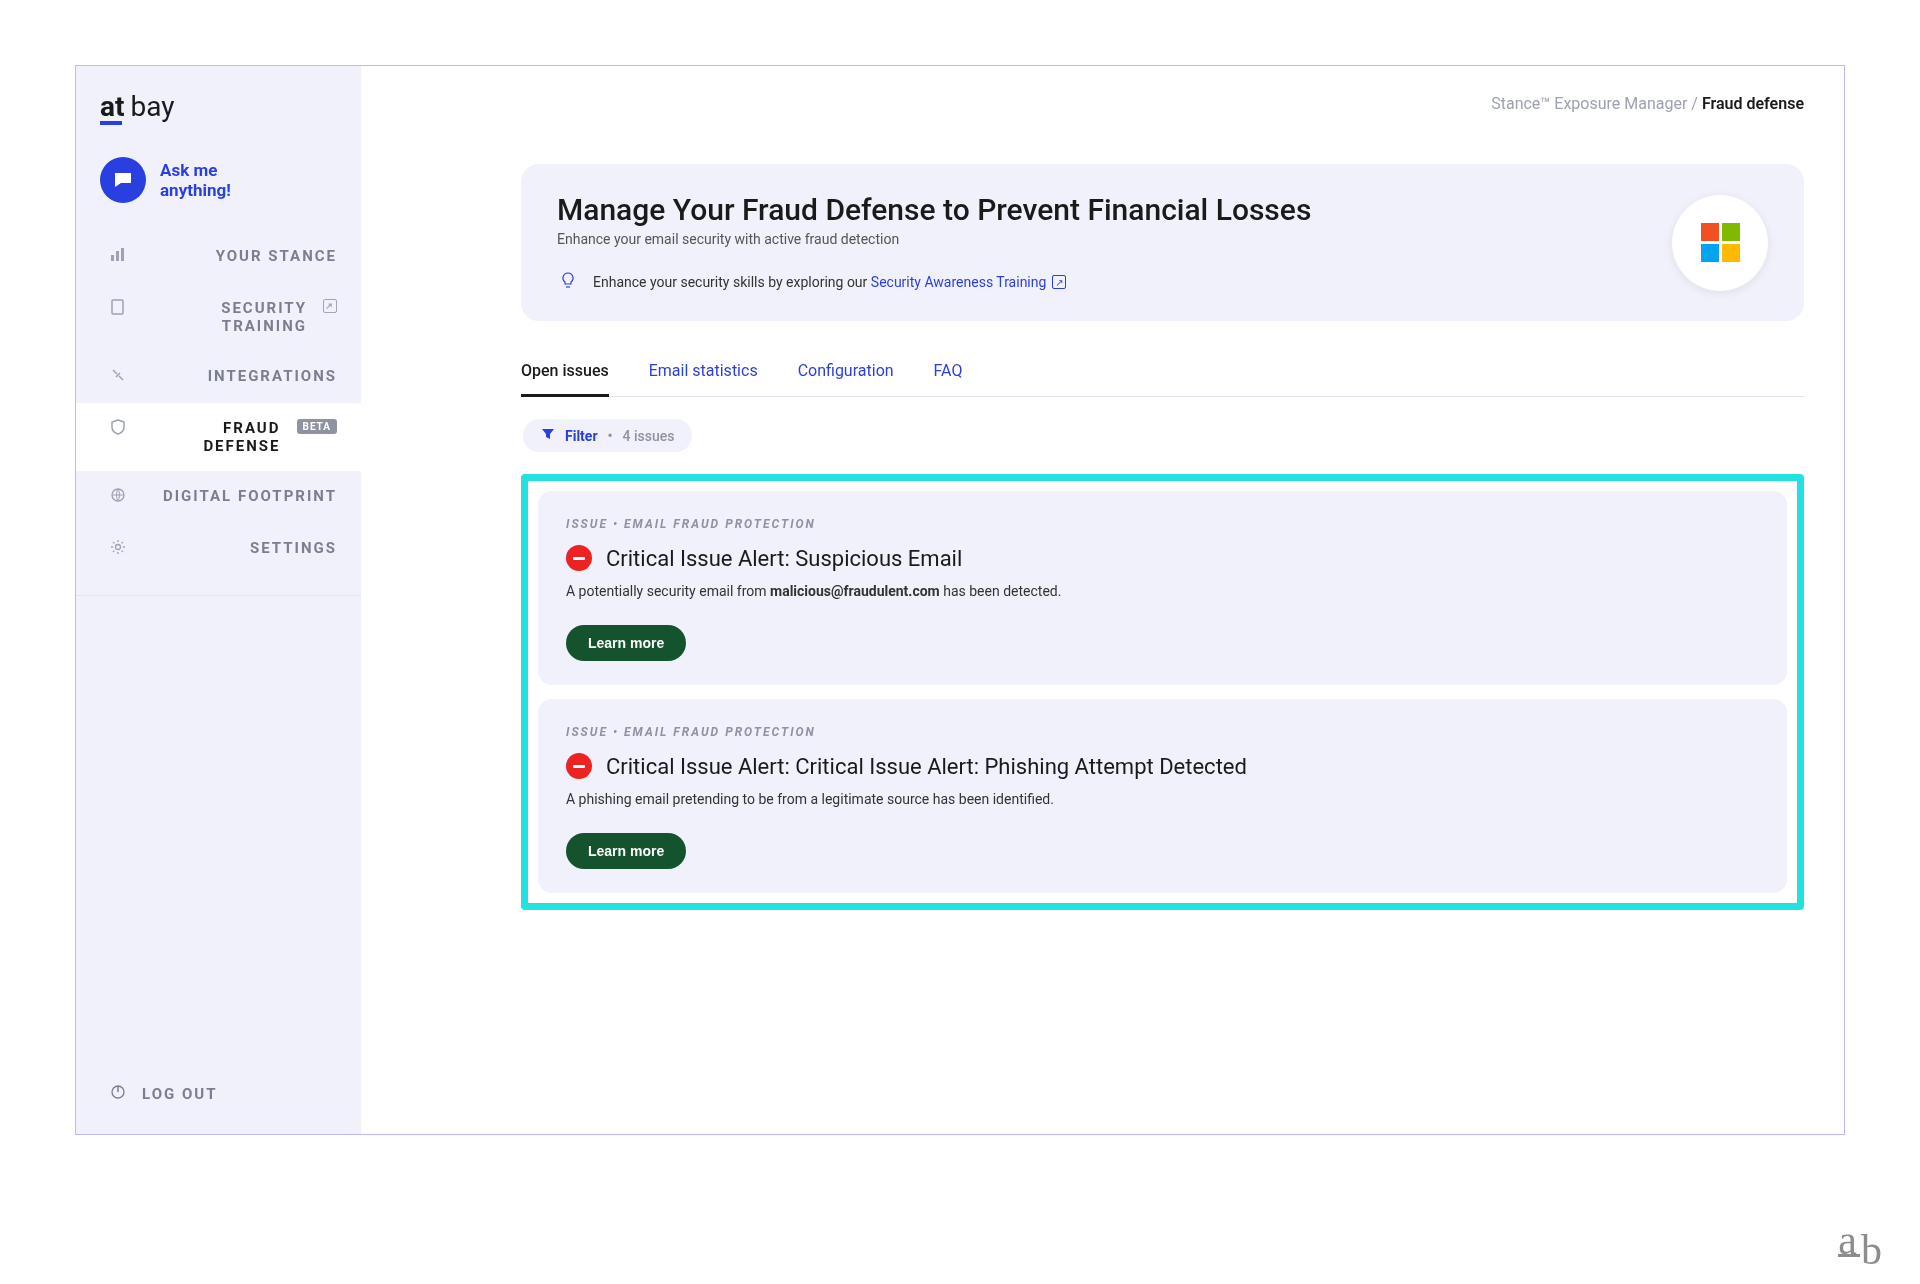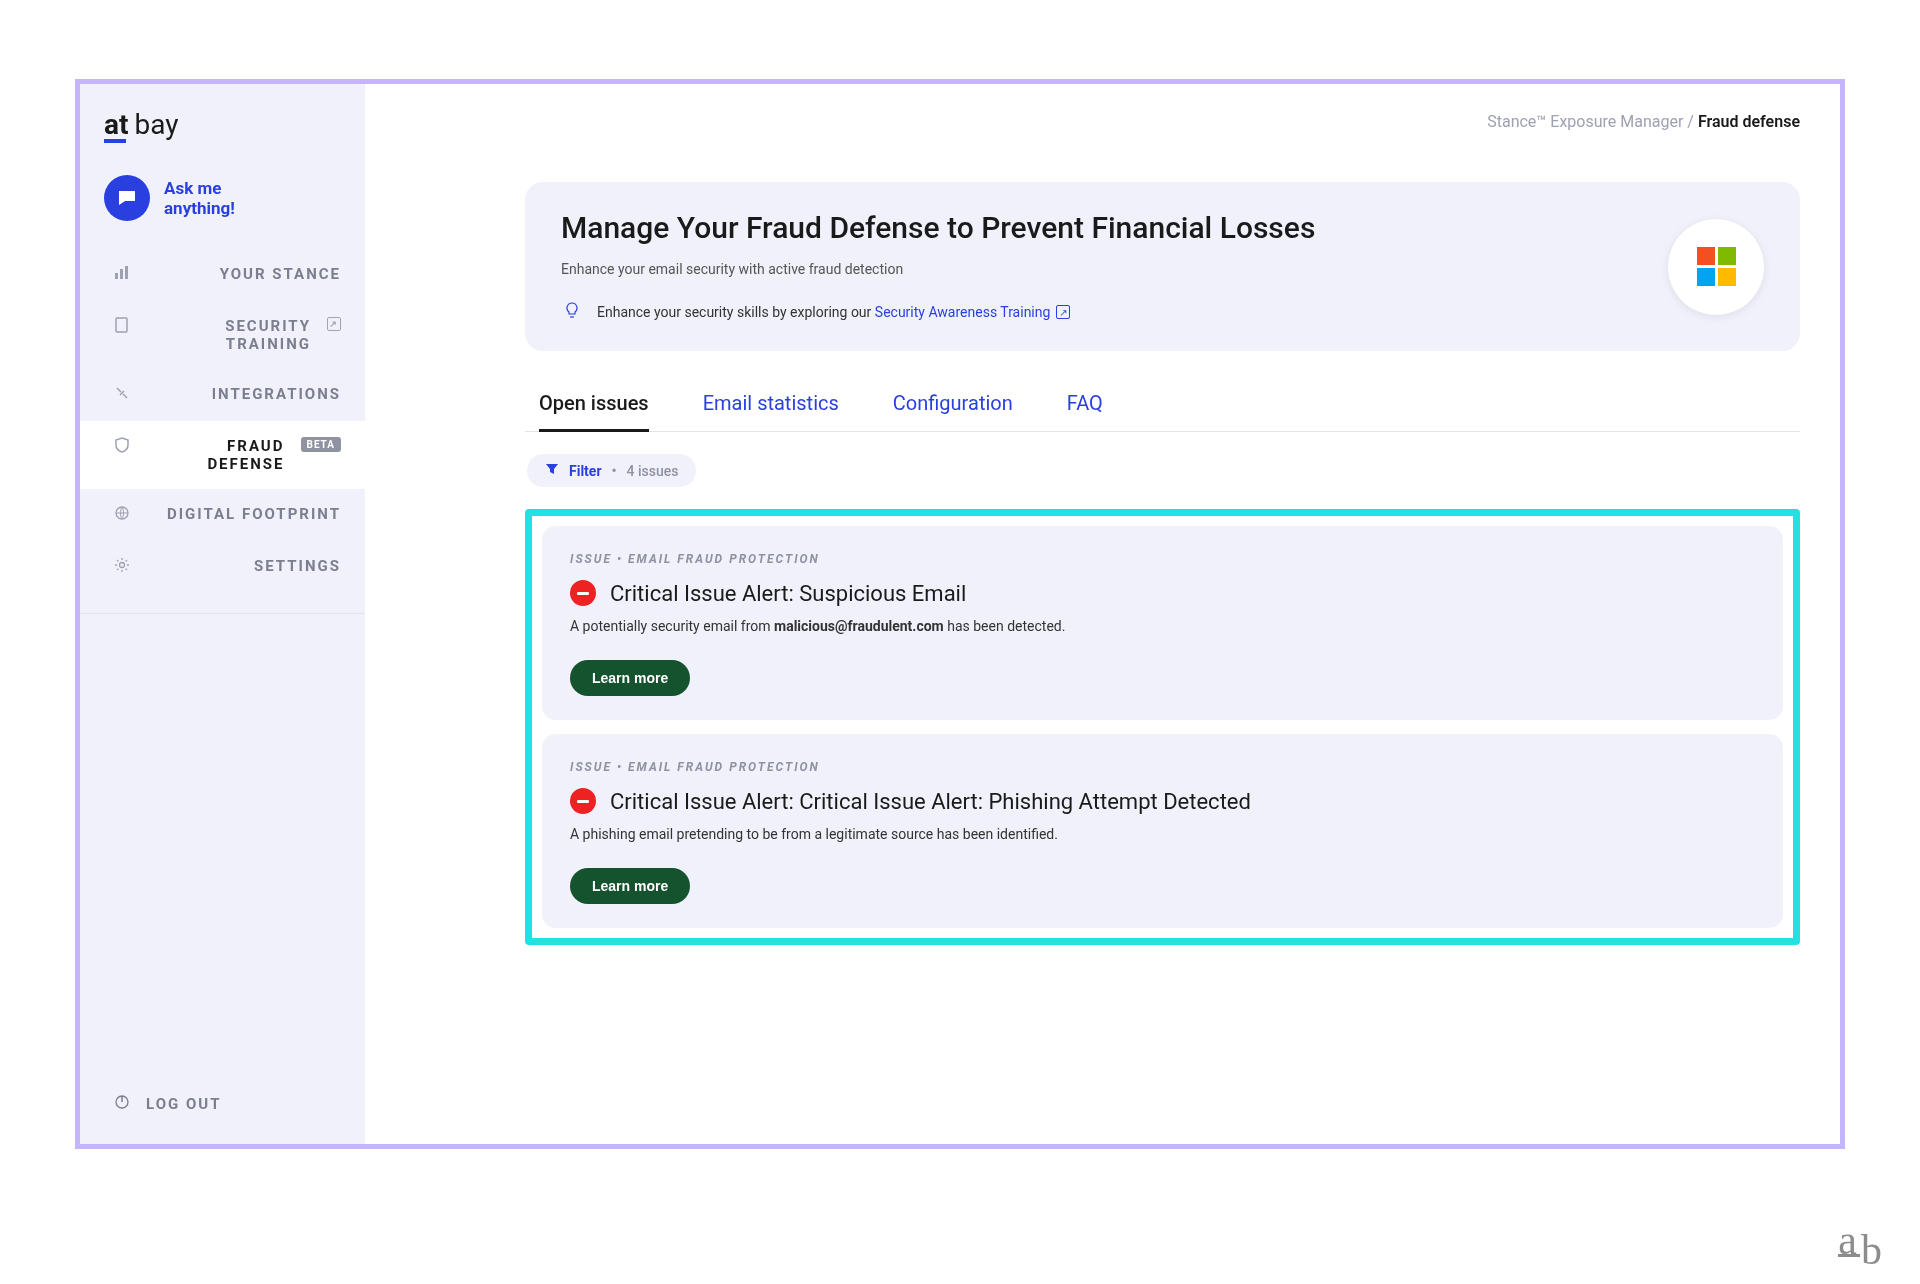--- a/index.html
+++ b/index.html
@@ -6,25 +6,25 @@
   body {
     font-family: -apple-system, BlinkMacSystemFont, "Segoe UI", Roboto, Helvetica, Arial, sans-serif;
     background: #fff;
     color: #1a1a1a;
     width: 1920px;
     height: 1284px;
     position: relative;
   }
   .app-frame {
     position: absolute;
-    top: 79px;
+    top: 65px;
     left: 75px;
     width: 1770px;
     height: 1070px;
-    border: 5px solid #c4b5fd;
+    border: 1px solid #c4b5fd;
     display: flex;
     background: #fff;
   }
   
   .sidebar {
     width: 285px;
     background: #f0f1fa;
     display: flex;
     flex-direction: column;
     padding-top: 24px;
@@ -76,39 +76,39 @@
   .breadcrumb .current { color:#1a1a1a; font-weight:600;}
   .hero {
     margin-top: 68px;
     background:#f0f1fa;
     border-radius:18px;
     padding: 28px 36px;
     display:flex; align-items:center; justify-content:space-between;
     gap:40px;
   }
   .hero-left { flex:1; }
-  .hero-title { font-size:30px; font-weight:500; color:#1a1a1a; margin-bottom:16px;}
+  .hero-title { font-size:30px; font-weight:500; color:#1a1a1a; margin-bottom:4px;}
   .hero-sub { font-size:14px; color:#555; margin-bottom:24px;}
   .hero-tip { display:flex; align-items:center; gap:14px; font-size:14px; color:#333;}
   .hero-tip .tip-icon { width:22px; height:22px; display:inline-flex; align-items:center; justify-content:center; color:#2a3fe0;}
   .hero-tip a { color:#2a3fe0; text-decoration:none; display:inline-flex; align-items:center; gap:6px;}
   .hero-tip .ext-icon { width:14px; height:14px; border:1.5px solid #2a3fe0; border-radius:2px; display:inline-flex; align-items:center; justify-content:center;}
   .hero-tip .ext-icon::after { content:"↗"; font-size:10px; color:#2a3fe0;}
   .ms-badge {
     width:96px; height:96px; border-radius:50%; background:#fff; box-shadow:0 2px 10px rgba(0,0,0,0.08);
     display:flex; align-items:center; justify-content:center; flex:0 0 96px;
   }
   .ms-grid { display:grid; grid-template-columns: 18px 18px; grid-template-rows: 18px 18px; gap:3px;}
   .ms-grid span:nth-child(1){background:#f25022;}
   .ms-grid span:nth-child(2){background:#7fba00;}
   .ms-grid span:nth-child(3){background:#00a4ef;}
   .ms-grid span:nth-child(4){background:#ffb900;}
   
   .tabs { display:flex; gap:40px; margin-top:40px; border-bottom:1px solid #e2e2ea; }
-  .tab { padding: 0 0 14px 0; font-size:20px; cursor:pointer; color:#2a3fe0;margin-left:14px;}
+  .tab { padding: 0 0 14px 0; font-size:16px; cursor:pointer; color:#2a3fe0;}
   .tab.active { color:#1a1a1a; font-weight:500; border-bottom:3px solid #1a1a1a; margin-bottom:-1px;}
   
   .filter-row { display:flex; align-items:center; justify-content:space-between; margin-top:22px; padding: 0 2px;}
   .filter-pill {
     background:#f0f1fa; border-radius:20px; padding:8px 18px; display:flex; align-items:center; gap:10px;
     color:#2a3fe0; font-weight:700; font-size:14px; cursor:pointer;
   }
   .filter-pill .count { color:#8f92a1; font-weight:500;}
   .filter-pill .dot { color:#8f92a1;}
   .search {

